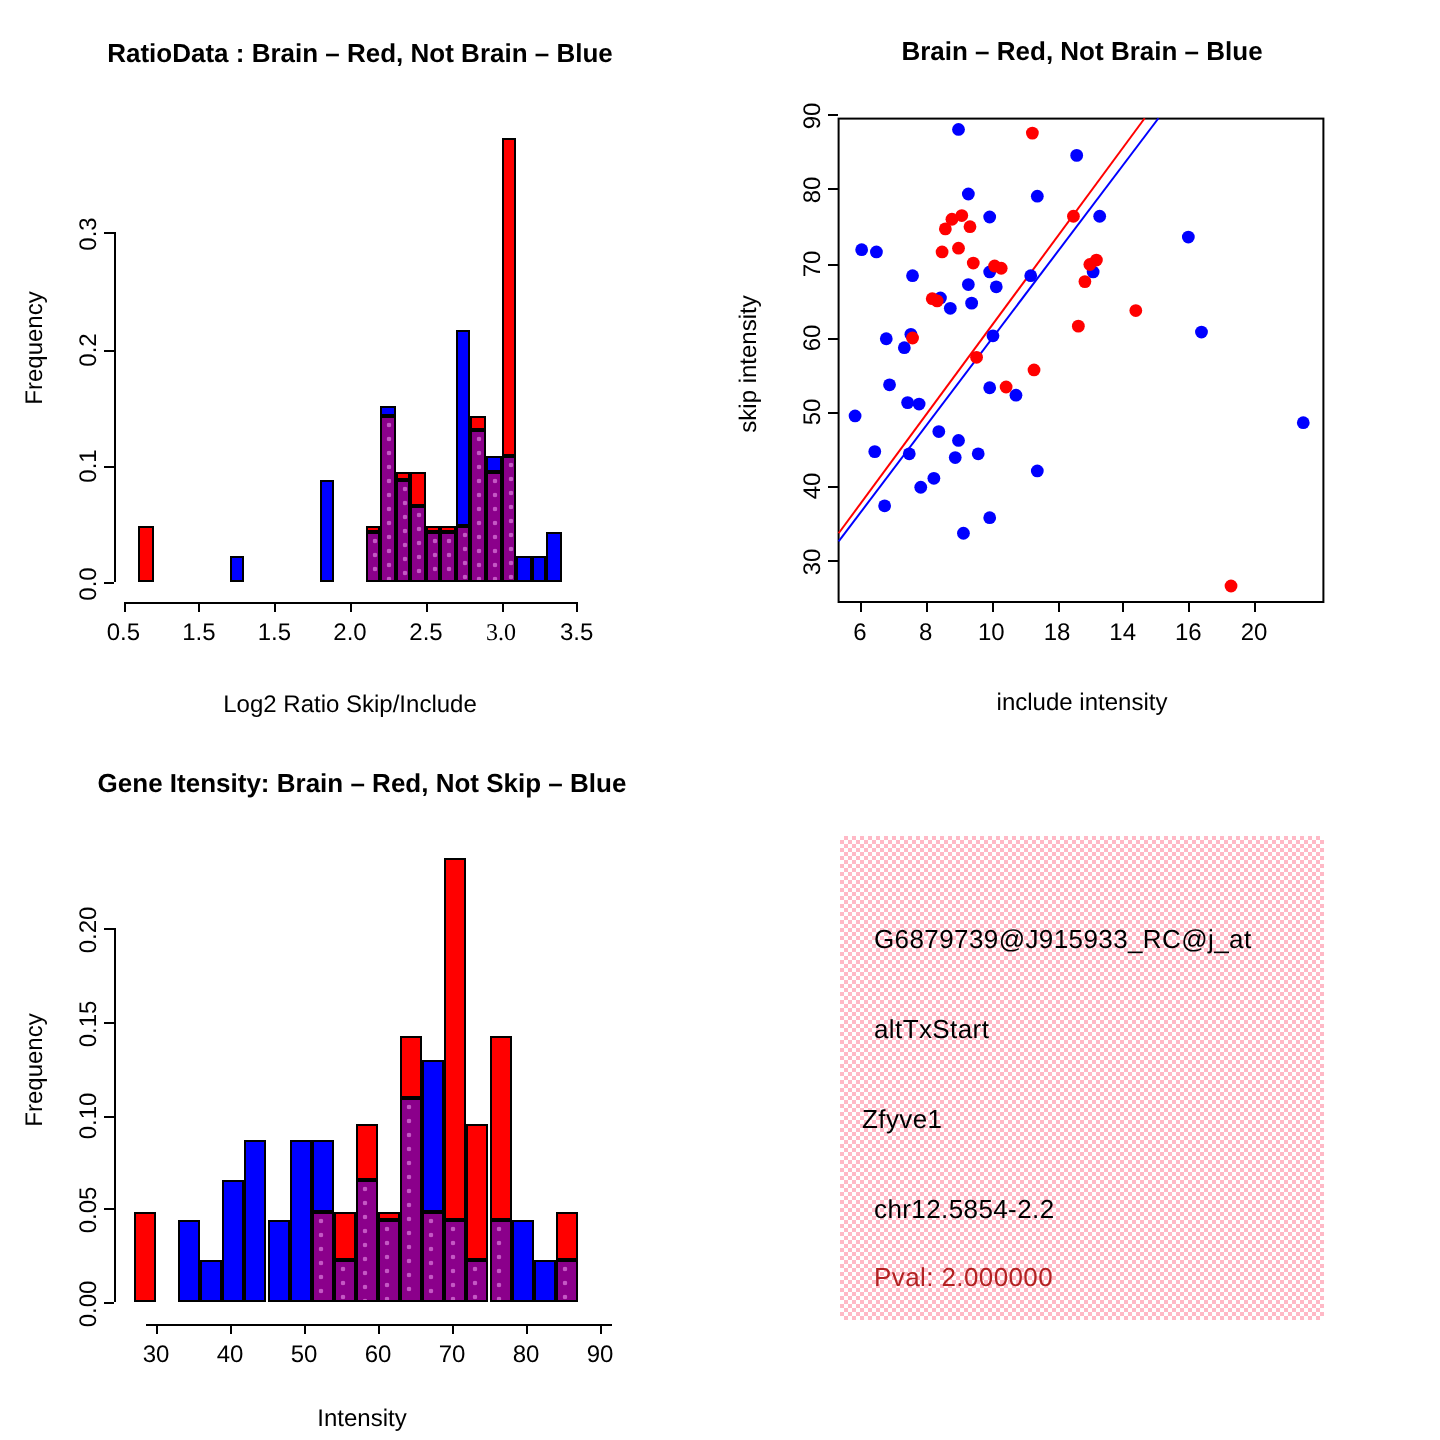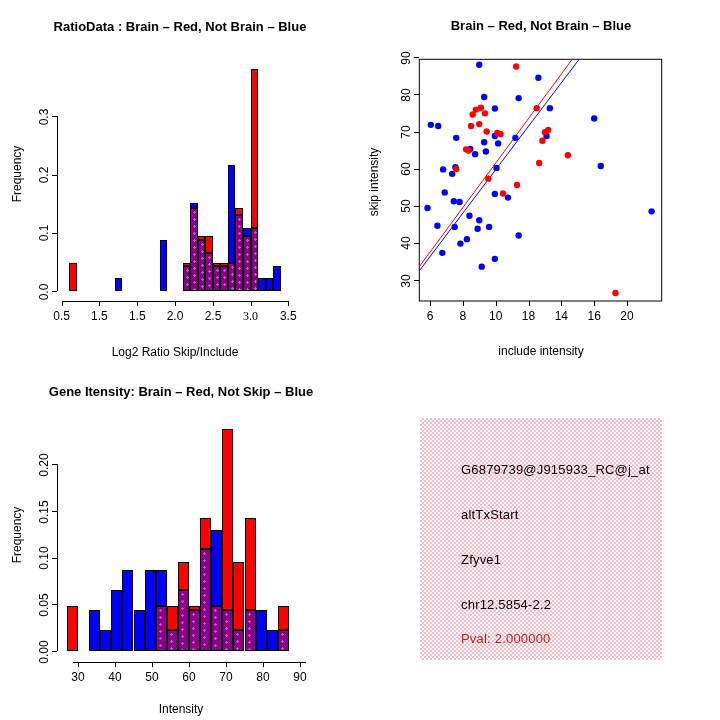--- a/index.html
+++ b/index.html
@@ -8,21 +8,21 @@
   .panel{position:absolute;width:360px;height:360px;}
   .title{position:absolute;transform:translateX(-50%);font-weight:bold;font-size:13px;white-space:nowrap;}
   .axlab{position:absolute;transform:translateX(-50%);font-size:12px;white-space:nowrap;}
   .vlab{position:absolute;width:0;height:0;}
   .vlab span{position:absolute;transform:translate(-50%,-50%) rotate(-90deg);
              font-size:12px;white-space:nowrap;display:block;}
   .tick{position:absolute;background:#000;}
   .tlabel{position:absolute;width:44px;text-align:center;font-size:12px;}
   .seg{position:absolute;box-sizing:border-box;border:1px solid #000;}
   .infobox{position:absolute;}
-  .iline{position:absolute;font-size:13px;white-space:nowrap;letter-spacing:0.2px;padding-left:24px;}
+  .iline{position:absolute;font-size:13px;white-space:nowrap;letter-spacing:0.2px;}
 </style>
 </head>
 <body>
 
 <div id="page">
 
   <div class="panel" id="p-ratio" style="left:0;top:0">
     <div class="title" style="left:180px;top:19px">RatioData : Brain – Red, Not Brain – Blue</div>
     <div class="vlab" style="left:17px;top:174px">
       <span>Frequency</span>
@@ -278,19 +278,19 @@
       <div class="seg" style="position: absolute; left: 255.6px; top: 249.948px; width: 11.1px; height: 41.052px; background-color: rgb(0, 0, 255);"></div>
       <div class="seg" style="position: absolute; left: 266.7px; top: 270.474px; width: 11.1px; height: 20.526px; background-color: rgb(0, 0, 255);"></div>
       <div class="seg" style="position: absolute; left: 277.8px; top: 270.474px; width: 11.1px; height: 20.526px; background-color: rgb(139, 0, 139); background-image: radial-gradient(rgb(196, 87, 196) 1px, transparent 1.3px); background-size: 7px 7px;"></div>
       <div class="seg" style="position: absolute; left: 277.8px; top: 246.216px; width: 11.1px; height: 24.258px; background-color: rgb(255, 0, 0);"></div>
     </div>
 
   <div class="panel" id="p-info" style="left:360px;top:360px">
     <div class="infobox" id="infobox" style="left: 60px; top: 58px; width: 242px; height: 242px; background-color: rgb(255, 255, 255); background-image: linear-gradient(45deg, rgb(255, 185, 198) 25%, transparent 25%, transparent 75%, rgb(255, 185, 198) 75%), linear-gradient(45deg, rgb(255, 185, 198) 25%, transparent 25%, transparent 75%, rgb(255, 185, 198) 75%); background-size: 4px 4px, 4px 4px; background-position: 0px 0px, 2px 2px;">
       <div class="iline" style="left:17px;top:44px">G6879739@J915933_RC@j_at</div>
       <div class="iline" style="left:17px;top:89px">altTxStart</div>
-      <div class="iline" style="left:17px;top:134px">Zfyve1</div>
+      <div class="iline" style="left:11px;top:134px">Zfyve1</div>
       <div class="iline" style="left:17px;top:179px">chr12.5854-2.2</div>
       <div class="iline" id="pval-line" style="left: 17px; top: 213px; color: rgb(178, 34, 34);">Pval: 2.000000</div>
     </div>
   </div>
 
 </div>
 
 </body></html>

